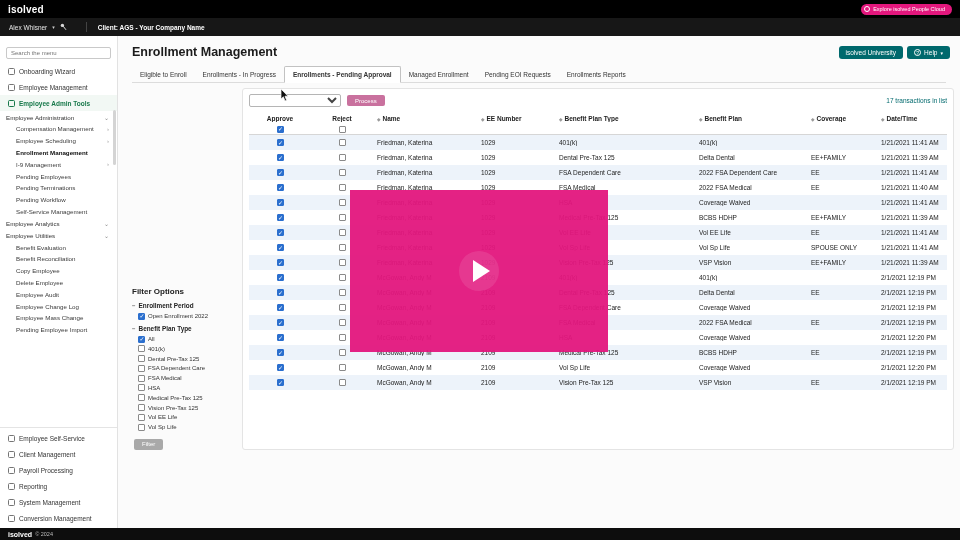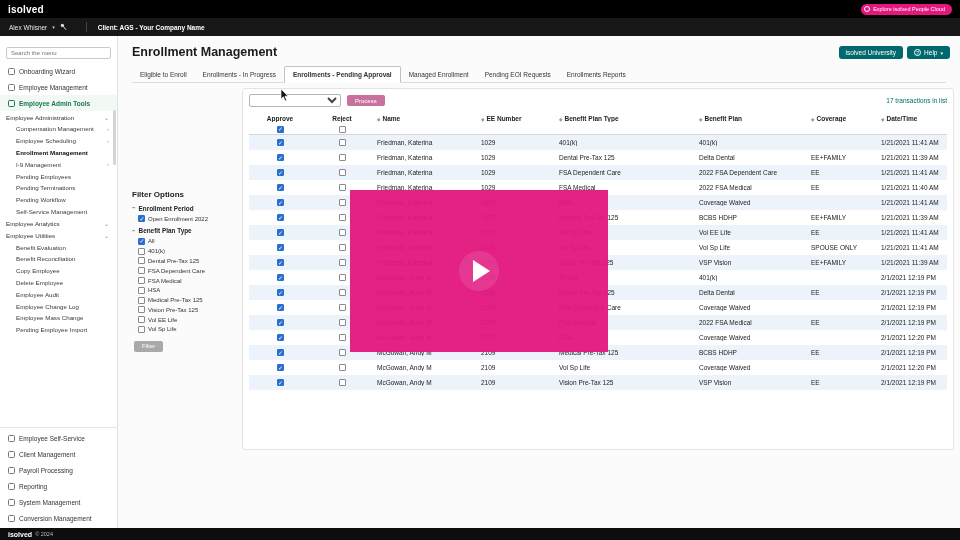--- a/index.html
+++ b/index.html
@@ -57,21 +57,21 @@
   .help-q { width:7px; height:7px; border:1px solid #fff; border-radius:50%; font-size:5px;
             line-height:6px; text-align:center; color:#fff; }
   .help-q::before { content:"?"; }
   .btn-caret::after { content:"▾"; font-size:5px; }
 
   .tabs { display:flex; align-items:flex-end; margin:7px 14px 0; border-bottom:1px solid #dcdcdc; }
   .tab { font-size:6.5px; color:#333; padding:4px 8px; white-space:nowrap; }
   .tab.active { font-weight:bold; border:1px solid #c2c2c2; border-bottom-color:#fff; background:#fff;
                 border-radius:2px 2px 0 0; margin-bottom:-1px; }
 
-  .content { display:flex; align-items:center; padding:5px 6px 8px 14px; }
+  .content { display:flex; align-items:flex-end; padding:5px 6px 8px 14px; }
 
   
   .filter-panel { width:104px; flex:none; padding-top:4px; }
   .filter-title { font-size:8px; font-weight:bold; color:#222; margin-bottom:6px; }
   .f-section { display:flex; align-items:center; gap:3px; font-size:6.4px; font-weight:bold; color:#222; margin:4px 0 2px; }
   .collapse-dash { color:#666; font-size:6px; }
   .collapse-dash::before { content:"−"; }
   .f-row { display:flex; align-items:center; gap:3px; padding:1.4px 0 1.4px 6px; font-size:6px; color:#333; }
   .filter-btn { margin-top:5px; margin-left:2px; background:#a9a9a9; color:#fff; border:none;
                 font-size:6px; padding:2.5px 8px; border-radius:2px; font-family:inherit; }

